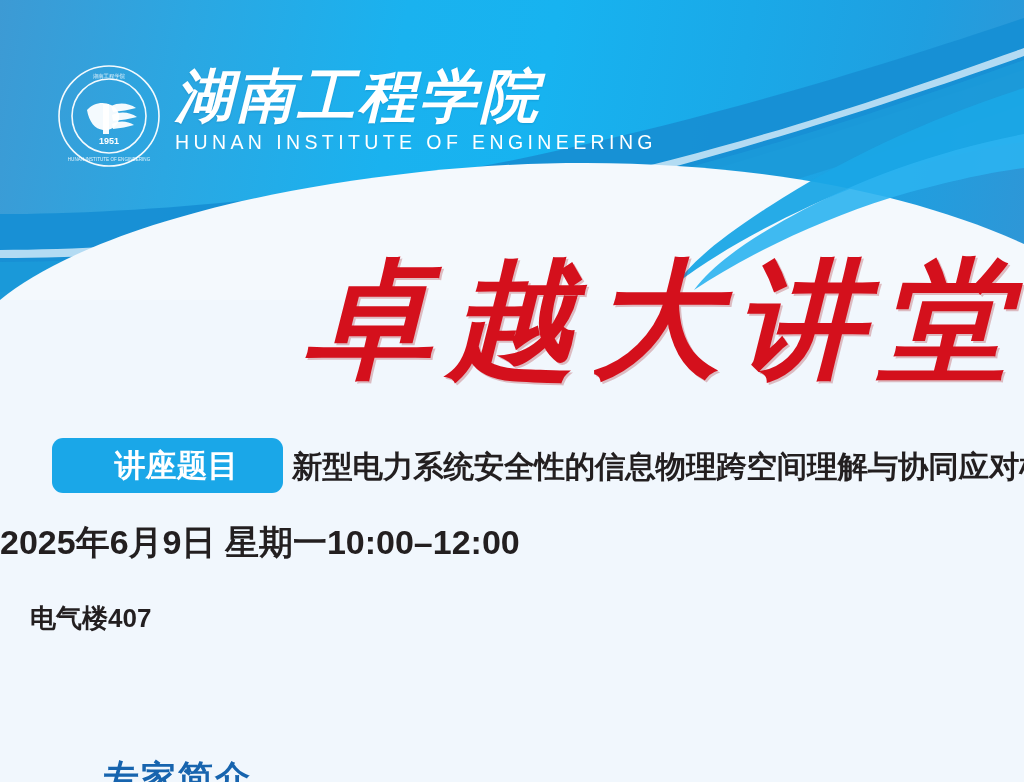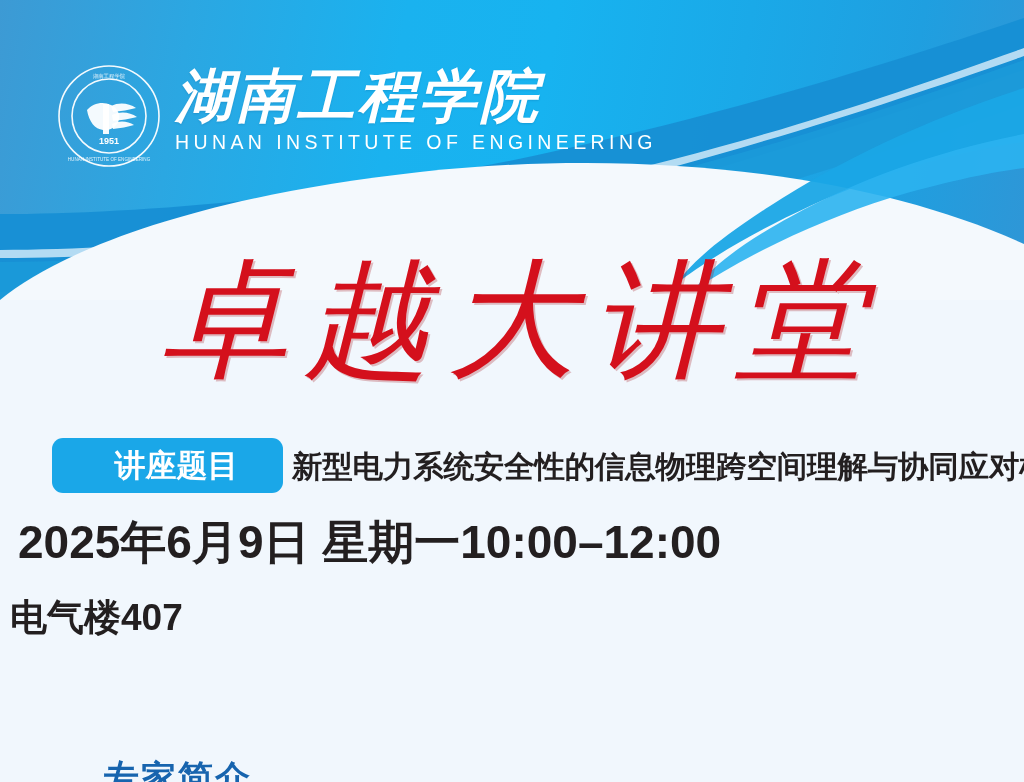--- a/index.html
+++ b/index.html
@@ -80,26 +80,26 @@
     white-space: nowrap;
     font-weight: 400;
   }
 
   
   #calligraphy-title {
     position: absolute;
     left: 0;
     top: 246px;
     width: 1024px;
-    text-align: center;
+    text-align: right;
     z-index: 7;
     font-family: "Liberation Serif", "DejaVu Serif", serif;
     font-size: 128px;
     line-height: 150px;
-    font-weight: normal;
+    font-weight: bold;
     font-style: italic;
     color: #d4101c;
     letter-spacing: 16px;
     text-indent: 16px;
     white-space: nowrap;
     text-shadow: 2px 2px 0 rgba(160,8,16,0.25);
   }
 
   
   #info-rows {
@@ -148,27 +148,26 @@
     font-size: 30.5px;
     line-height: 34px;
     letter-spacing: -0.2px;
   }
   #row-value-speaker {
     margin-left: 18px;
     font-size: 35px;
     line-height: 38px;
   }
   #row-value-time {
-    margin-left: 18px;
-    font-size: 46px;
+    font-size: 34px;
     line-height: 38px;
   }
   #row-value-place {
-    margin-left: 10px;
-    font-size: 37px;
+    margin-left: 30px;
+    font-size: 26px;
     line-height: 38px;
   }
 
   
   #bottom-section-heading {
     position: absolute;
     left: 104px;
     top: 758px;
     z-index: 8;
     color: #1764ae;

